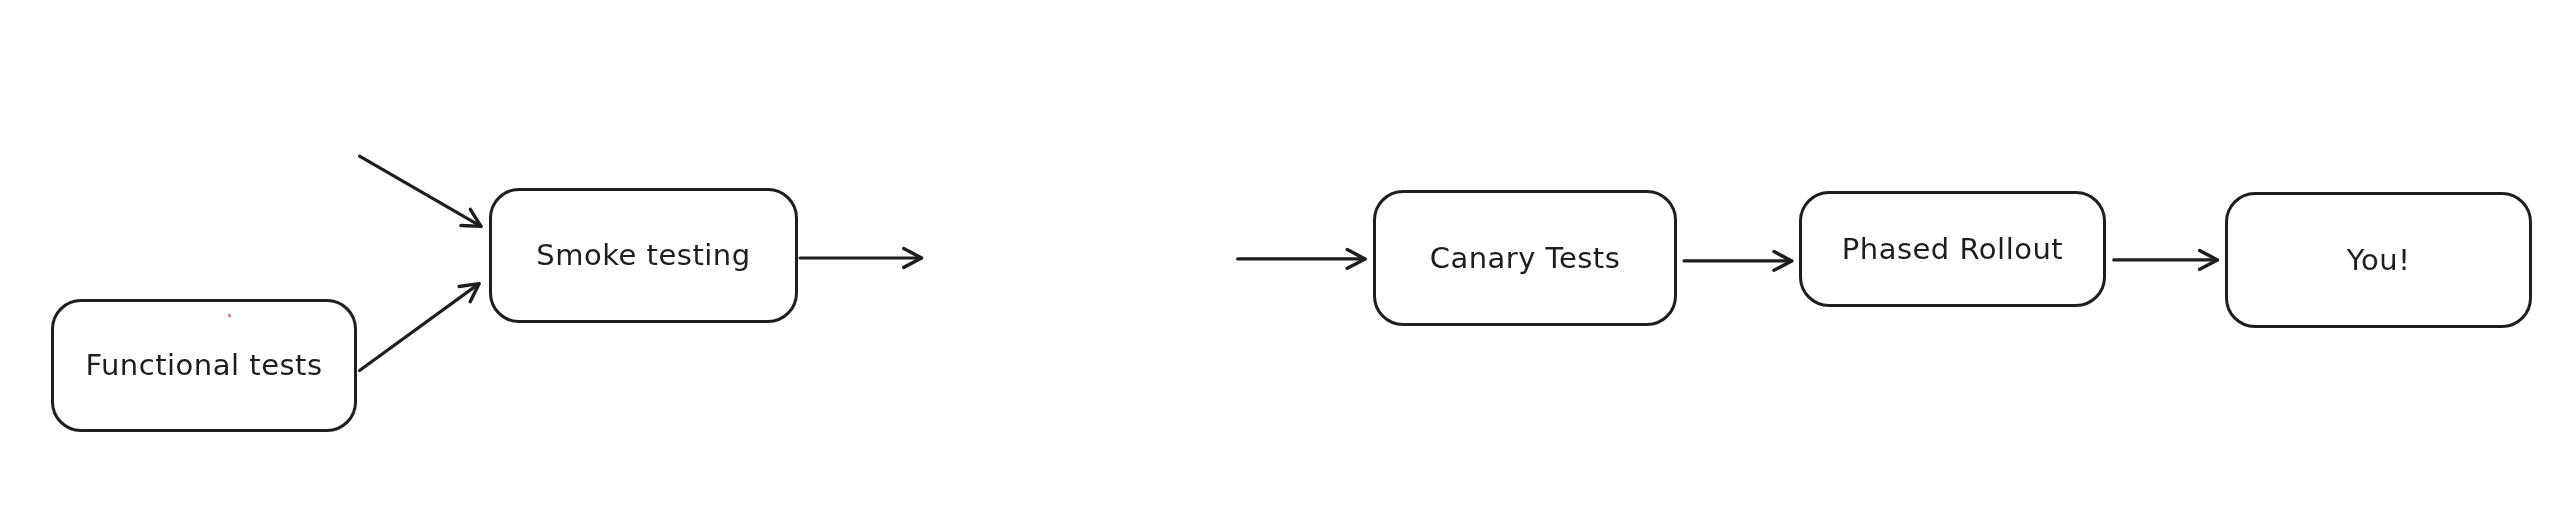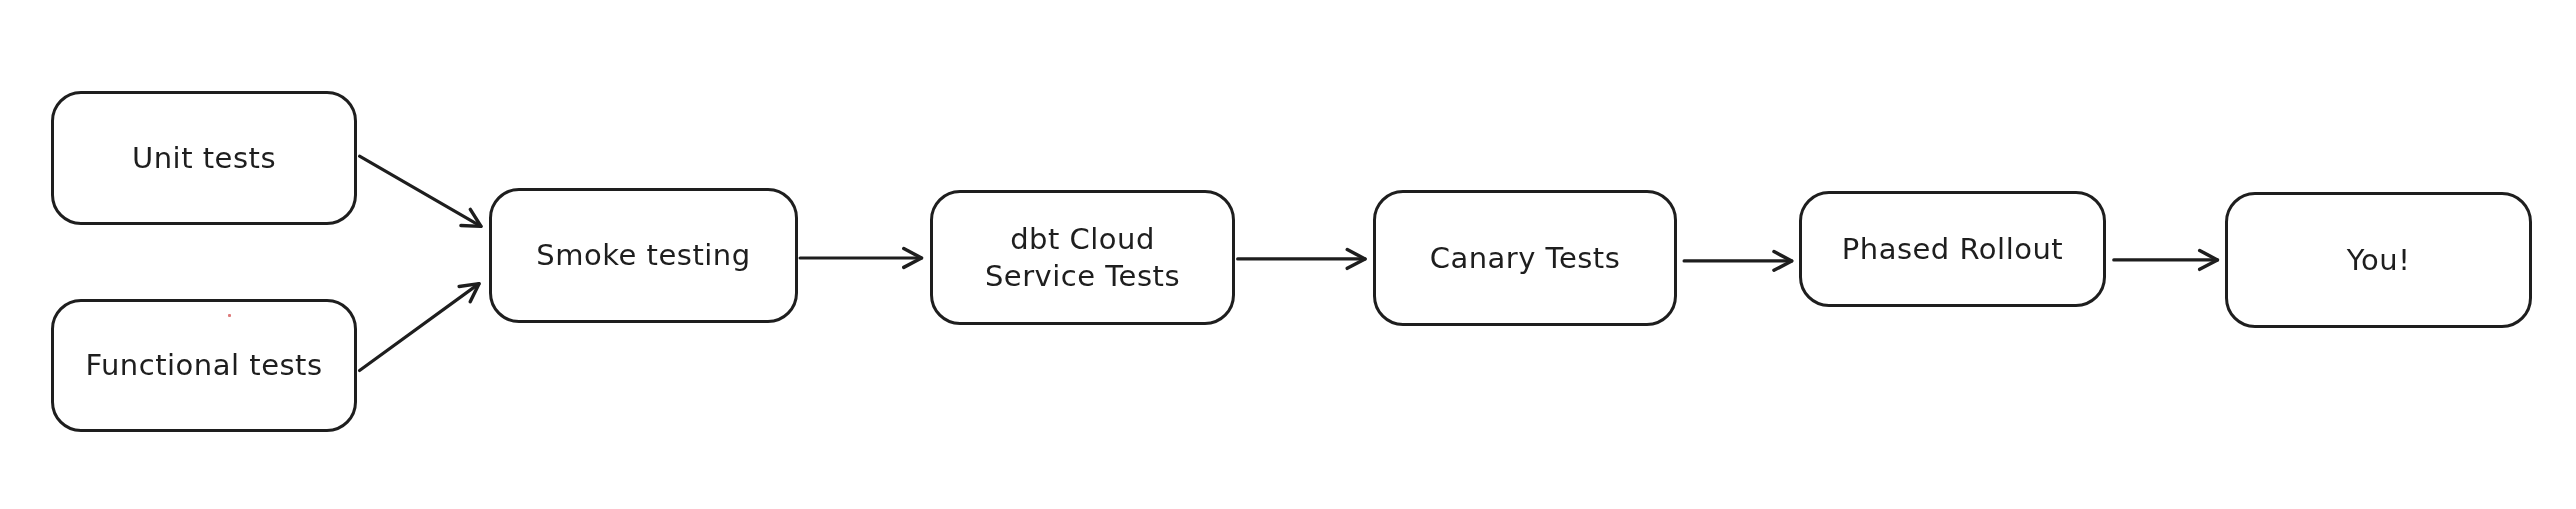--- a/index.html
+++ b/index.html
@@ -70,36 +70,29 @@
       </marker>
     </defs>
     <line x1="364" y1="158" x2="487" y2="229" stroke="#1e1e1e" stroke-width="3.2" stroke-linecap="round" marker-end="url(#arrowhead)"></line>
     <line x1="364" y1="375" x2="485" y2="287" stroke="#1e1e1e" stroke-width="3.2" stroke-linecap="round" marker-end="url(#arrowhead)"></line>
     <line x1="810" y1="261" x2="933" y2="261" stroke="#1e1e1e" stroke-width="3.2" stroke-linecap="round" marker-end="url(#arrowhead)"></line>
     <line x1="1253" y1="262" x2="1382" y2="262" stroke="#1e1e1e" stroke-width="3.2" stroke-linecap="round" marker-end="url(#arrowhead)"></line>
     <line x1="1705" y1="264" x2="1814" y2="264" stroke="#1e1e1e" stroke-width="3.2" stroke-linecap="round" marker-end="url(#arrowhead)"></line>
     <line x1="2140" y1="263" x2="2245" y2="263" stroke="#1e1e1e" stroke-width="3.2" stroke-linecap="round" marker-end="url(#arrowhead)"></line>
   </svg>
 
-  <div class="node node-unit">
-    <span class="node-label">Unit tests</span>
-  </div>
 
   <div class="node node-smoke">
     <span class="node-label">Smoke testing</span>
   </div>
 
   <div class="node node-functional">
     <span class="node-label">Functional tests</span>
   </div>
 
-  <div class="node node-dbt">
-    <span class="node-label">dbt Cloud
-Service Tests</span>
-  </div>
 
   <div class="node node-canary">
     <span class="node-label">Canary Tests</span>
   </div>
 
   <div class="node node-phased">
     <span class="node-label">Phased Rollout</span>
   </div>
 
   <div class="node node-you">

